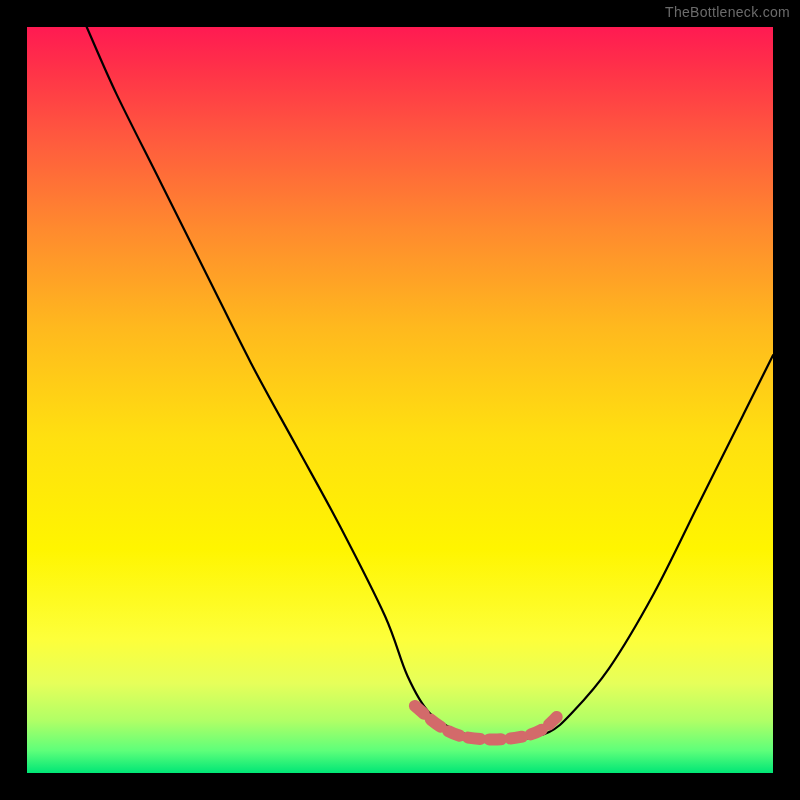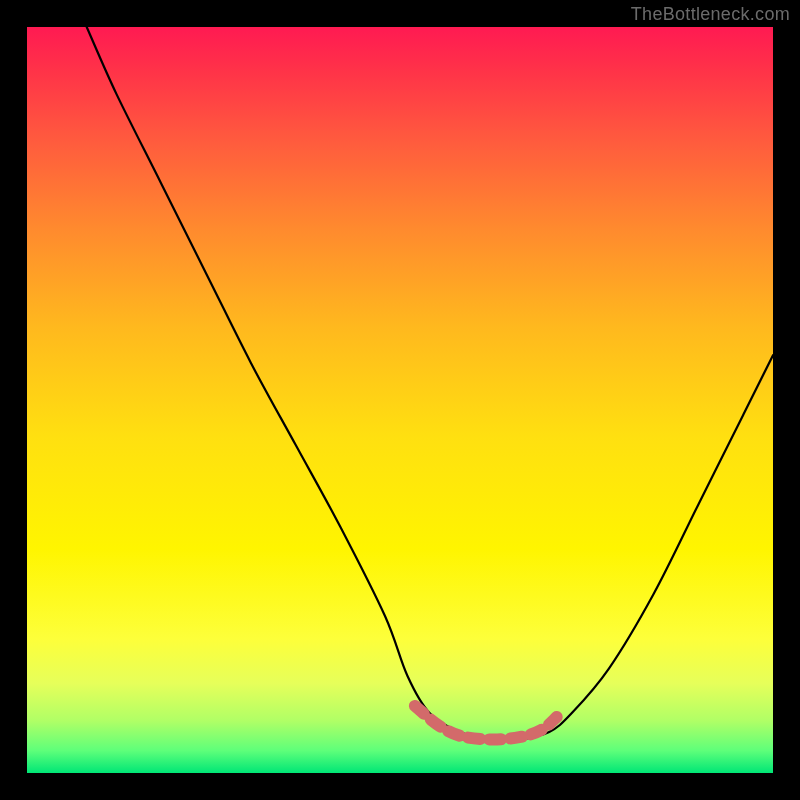--- a/index.html
+++ b/index.html
@@ -34,21 +34,21 @@
       #e6ff5a 88%,
       #b0ff66 93%,
       #5eff7a 97%,
       #00e676 100%);
   }
   .watermark {
     position: absolute;
     top: 4px;
     right: 10px;
     color: #6b6b6b;
-    font-size: 18px;
+    font-size: 14px;
     letter-spacing: 0.3px;
     user-select: none;
   }
   svg.curve {
     position: absolute;
     left: 0; top: 0;
   }
 </style>
 </head>
 <body>

